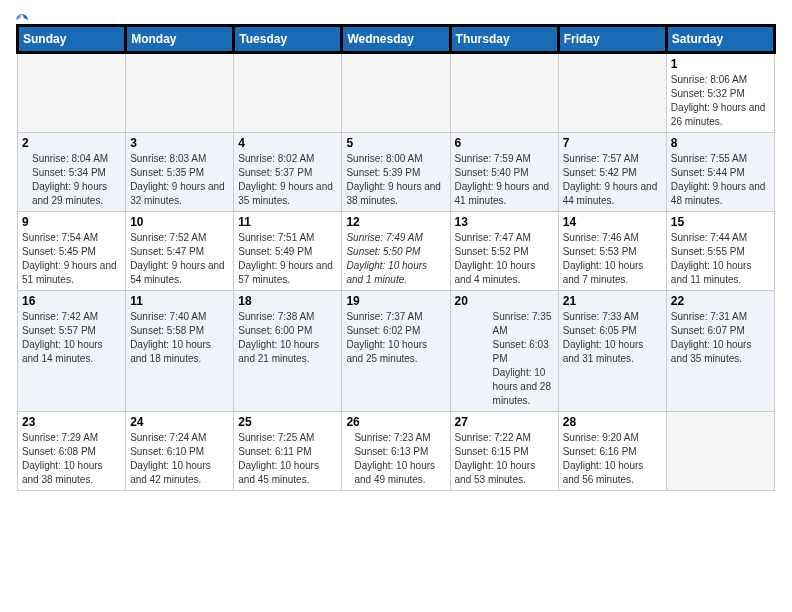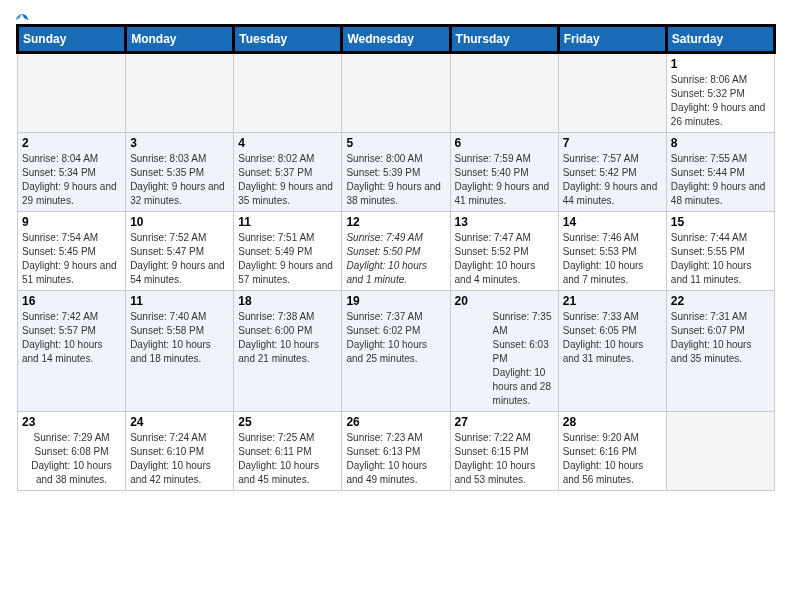--- a/index.html
+++ b/index.html
@@ -120,21 +120,21 @@
         <td>
           <span class="day-num">1</span>
           <div class="day-info" style="white-space: pre-line;">Sunrise: 8:06 AM
 Sunset: 5:32 PM
 Daylight: 9 hours and 26 minutes.</div>
         </td>
       </tr>
       <tr class="row-alt">
         <td>
           <span class="day-num">2</span>
-          <div class="day-info" style="white-space: pre-line;">Sunrise: 8:04 AM
+          <div class="day-info" style="white-space: pre-line; margin-left: 10px;">Sunrise: 8:04 AM
 Sunset: 5:34 PM
 Daylight: 9 hours and 29 minutes.</div>
         </td>
         <td>
           <span class="day-num">3</span>
           <div class="day-info" style="white-space: pre-line;">Sunrise: 8:03 AM
 Sunset: 5:35 PM
 Daylight: 9 hours and 32 minutes.</div>
         </td>
         <td>
@@ -252,39 +252,39 @@
         <td>
           <span class="day-num">22</span>
           <div class="day-info" style="white-space: pre-line;">Sunrise: 7:31 AM
 Sunset: 6:07 PM
 Daylight: 10 hours and 35 minutes.</div>
         </td>
       </tr>
       <tr>
         <td>
           <span class="day-num">23</span>
-          <div class="day-info" style="white-space: pre-line; text-align: center;">Sunrise: 7:29 AM
+          <div class="day-info" style="white-space: pre-line;">Sunrise: 7:29 AM
 Sunset: 6:08 PM
 Daylight: 10 hours and 38 minutes.</div>
         </td>
         <td>
           <span class="day-num">24</span>
           <div class="day-info" style="white-space: pre-line;">Sunrise: 7:24 AM
 Sunset: 6:10 PM
 Daylight: 10 hours and 42 minutes.</div>
         </td>
         <td>
           <span class="day-num">25</span>
           <div class="day-info" style="white-space: pre-line;">Sunrise: 7:25 AM
 Sunset: 6:11 PM
 Daylight: 10 hours and 45 minutes.</div>
         </td>
         <td>
           <span class="day-num">26</span>
-          <div class="day-info" style="white-space: pre-line;">Sunrise: 7:23 AM
+          <div class="day-info" style="white-space: pre-line; margin-left: 8px;">Sunrise: 7:23 AM
 Sunset: 6:13 PM
 Daylight: 10 hours and 49 minutes.</div>
         </td>
         <td>
           <span class="day-num">27</span>
           <div class="day-info" style="white-space: pre-line;">Sunrise: 7:22 AM
 Sunset: 6:15 PM
 Daylight: 10 hours and 53 minutes.</div>
         </td>
         <td>

